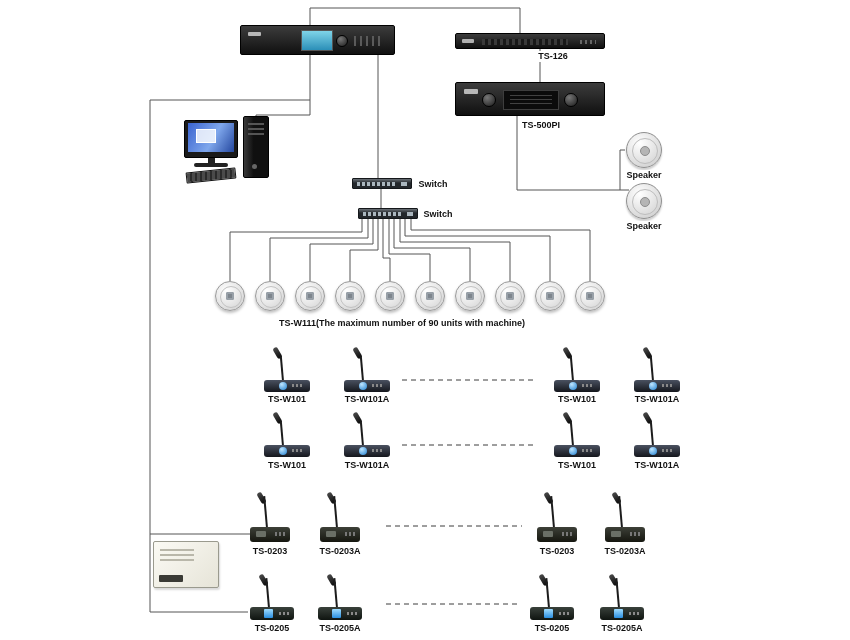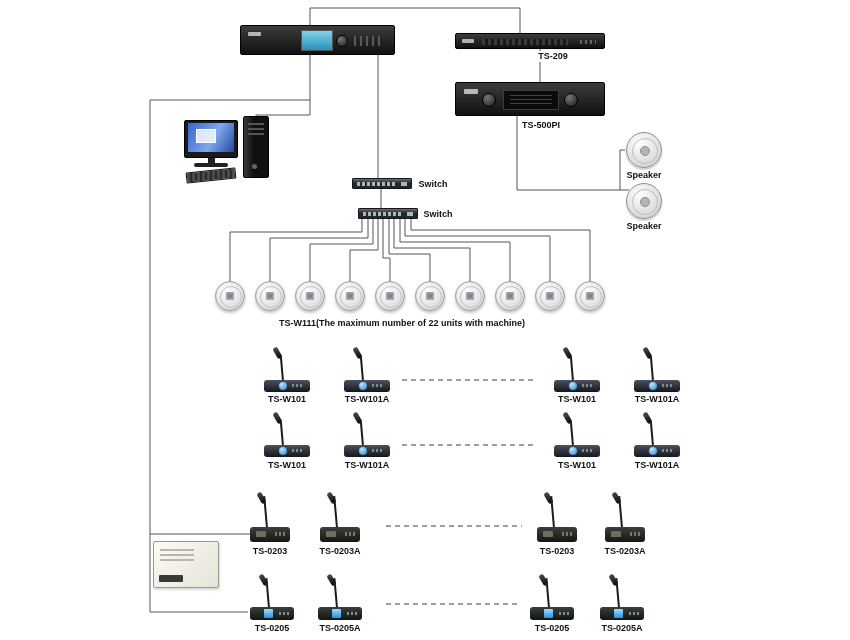--- a/index.html
+++ b/index.html
@@ -160,21 +160,21 @@
     <span class="ctrl-logo"></span>
     <span class="ctrl-screen"></span>
     <span class="ctrl-knob"></span>
     <span class="ctrl-btns"></span>
   </div>
 
   <div class="rack ts234">
     <span class="r-logo"></span>
     <span class="r-vent"></span>
   </div>
-  <div class="lbl" style="left:553px; top:51px">TS-209</div>
+  <div class="lbl" style="left:553px; top:51px">TS-126</div>
 
   <div class="rack ts500pi">
     <span class="amp-logo"></span>
     <span class="amp-panel"></span>
     <span class="amp-knob k1"></span>
     <span class="amp-knob k2"></span>
   </div>
   <div class="lbl" style="left:541px; top:120px">TS-500PI</div>
 
   <div class="speaker" style="left:626px; top:132px"></div>
@@ -197,21 +197,21 @@
   <div class="wifi-unit" style="left:215px"></div>
   <div class="wifi-unit" style="left:255px"></div>
   <div class="wifi-unit" style="left:295px"></div>
   <div class="wifi-unit" style="left:335px"></div>
   <div class="wifi-unit" style="left:375px"></div>
   <div class="wifi-unit" style="left:415px"></div>
   <div class="wifi-unit" style="left:455px"></div>
   <div class="wifi-unit" style="left:495px"></div>
   <div class="wifi-unit" style="left:535px"></div>
   <div class="wifi-unit" style="left:575px"></div>
-  <div class="lbl" style="left:402px; top:318px">TS-W111(The maximum number of 22 units with machine)</div>
+  <div class="lbl" style="left:402px; top:318px">TS-W111(The maximum number of 90 units with machine)</div>
 
   <div class="mic v-w101" style="left:262px; top:346px">
       <span class="capsule"></span>
       <span class="neck"></span>
       <span class="base"></span>
     </div>
   <div class="mic v-w101" style="left:342px; top:346px">
       <span class="capsule"></span>
       <span class="neck"></span>
       <span class="base"></span>

